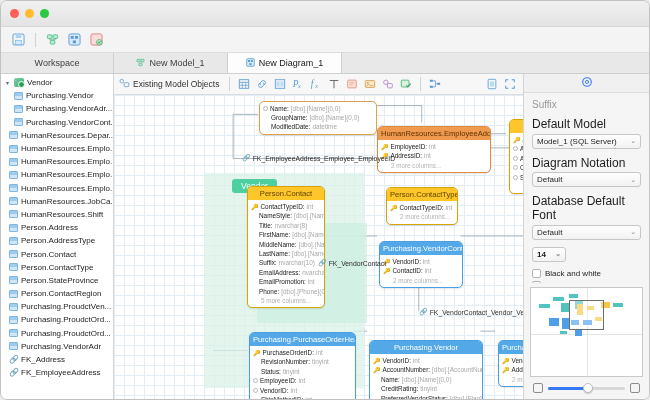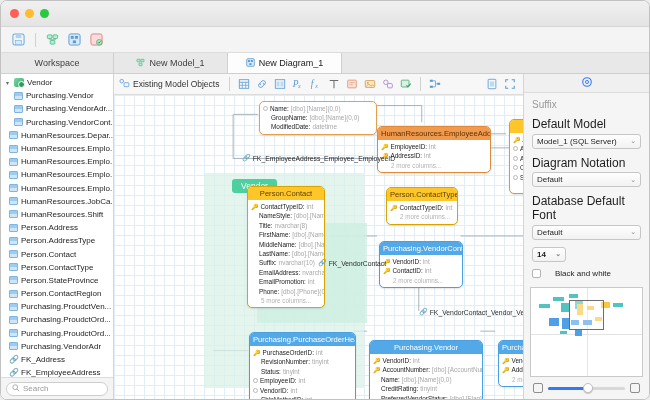--- a/index.html
+++ b/index.html
@@ -215,21 +215,21 @@
     height: 15px; border: 1px solid #c6c6c6; border-radius: 3px;
     background: linear-gradient(#fefefe,#f2f2f2);
     display: flex; align-items: center; padding: 0 4px;
     font-size: 8px; color: #1d1d1d; margin-bottom: 7px;
     position: relative;
   }
   .sel .cv { flex: 1; overflow: hidden; white-space: nowrap; }
   .sel .ch { color: #888; font-size: 7px; }
   .sel.small { width: 34px; font-weight: bold; }
   .checks { margin: 3px 0 7px; }
-  .ck { display: flex; align-items: center; gap: 14px; margin-bottom: 3.5px; font-size: 8px; color: #1d1d1d; }
+  .ck { display: flex; align-items: center; gap: 4px; margin-bottom: 3.5px; font-size: 8px; color: #1d1d1d; }
   .box {
     width: 9px; height: 9px; flex:0 0 9px; border: 1px solid #b4b4b4;
     border-radius: 2px; background: #fff;
   }
   .minimap {
     margin: 4px 6px 0; height: 90px; background: #fff;
     border: 1px solid #c9c9c9; position: relative; overflow: hidden;
   }
   .mmbox { position: absolute; background: #52c4c0; }
   .mmbox.y { background: #f7c744; }
@@ -414,31 +414,20 @@
           </div>
           <div class="titem indent2">
             <span class="fk-ico">🔗</span>
             <span>FK_Address</span>
           </div>
           <div class="titem indent2">
             <span class="fk-ico">🔗</span>
             <span>FK_EmployeeAddress</span>
           </div>
         </div>
-      <div class="searchbar">
-        <div class="searchfield">
-          <span>
-            <svg width="8" height="8" viewBox="0 0 10 10">
-                <circle cx="4" cy="4" r="3" fill="none" stroke="#9a9a9a" stroke-width="1"></circle>
-                <line x1="6.2" y1="6.2" x2="9" y2="9" stroke="#9a9a9a" stroke-width="1"></line>
-              </svg>
-          </span>
-          <span>Search</span>
-        </div>
-      </div>
     </div>
 
     <div class="canvascol">
       <div class="cvtoolbar">
         <span class="lbl">
           <span>
             <svg width="11" height="11" viewBox="0 0 14 14">
                 <circle cx="3.5" cy="4" r="2.3" fill="none" stroke="#5b9bd5" stroke-width="1"></circle>
                 <rect x="6.5" y="6" width="6" height="5" rx="1" fill="none" stroke="#5b9bd5" stroke-width="1"></rect>
               </svg>

